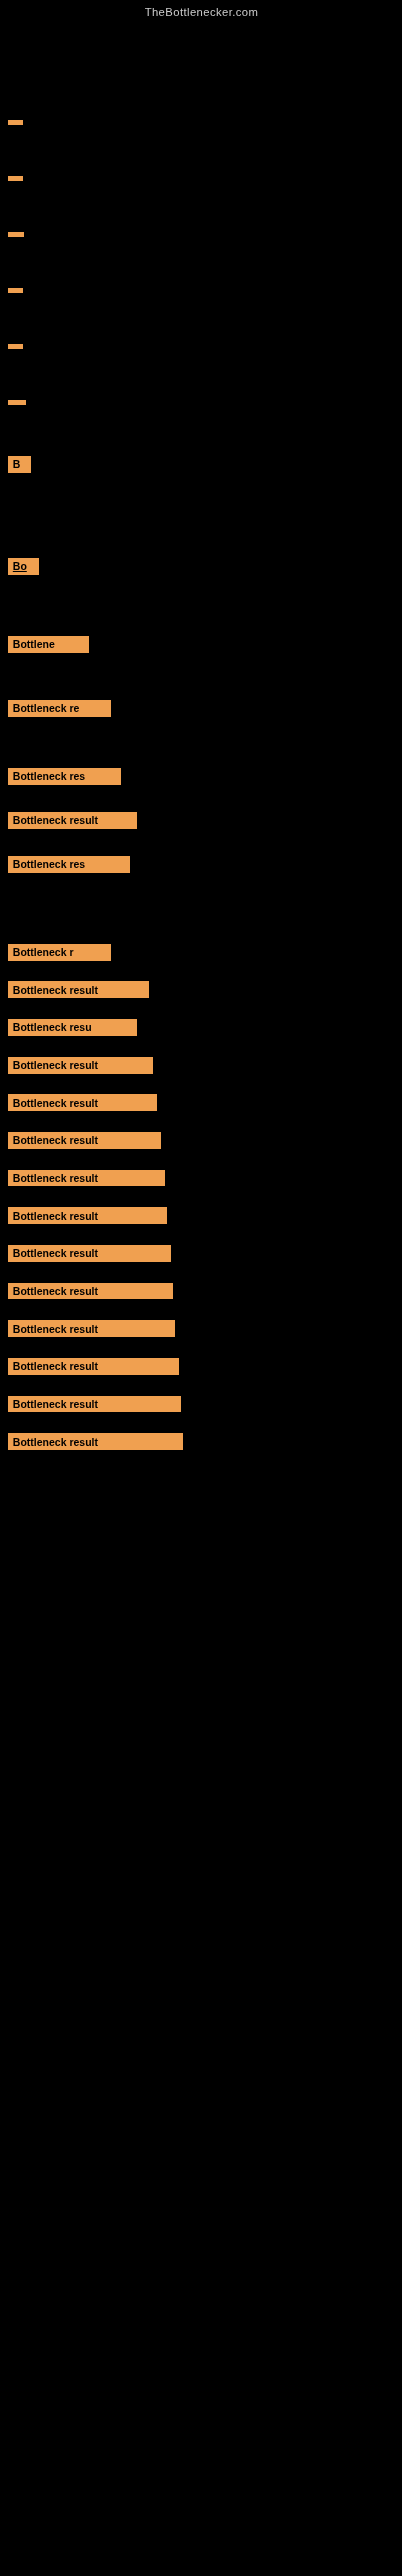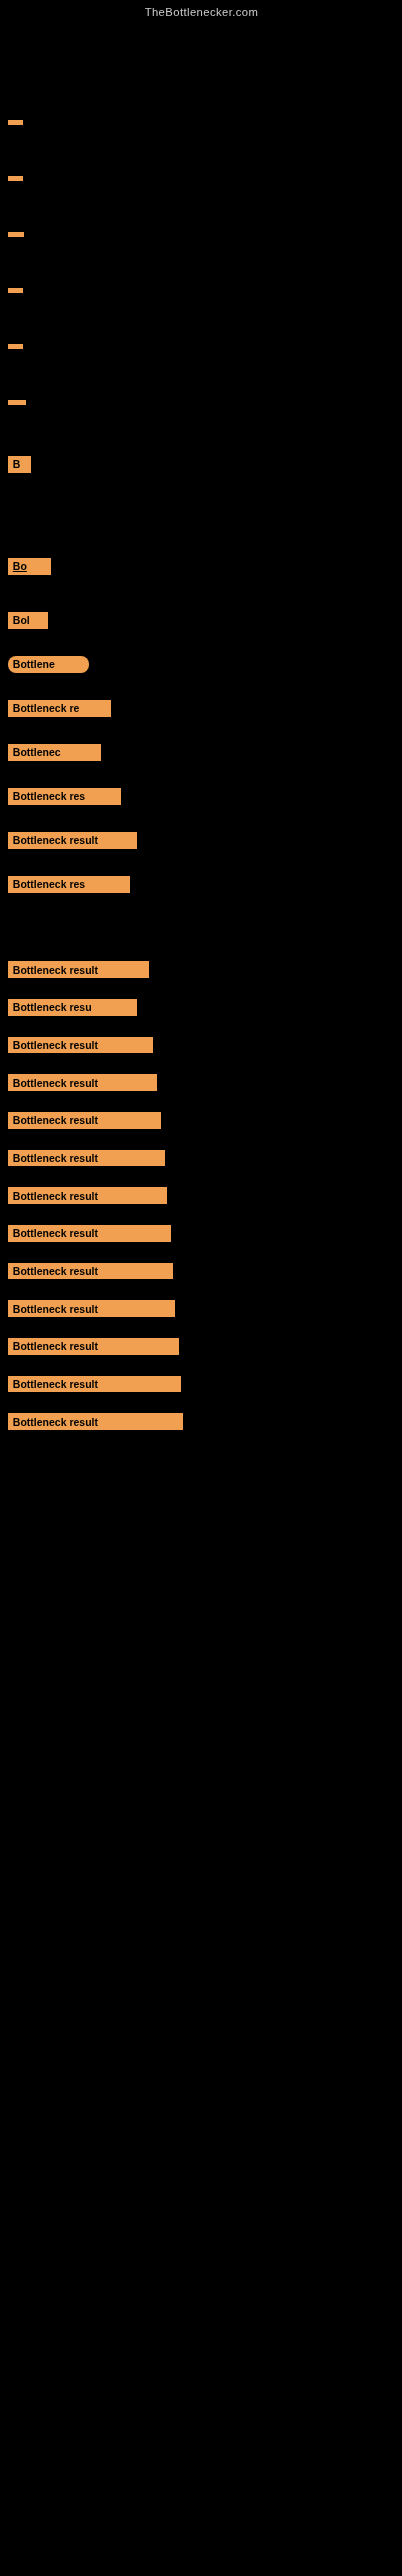--- a/index.html
+++ b/index.html
@@ -41,25 +41,25 @@
       padding: 2.4px 4.8px;
       white-space: nowrap;
       display: inline-block;
     }
 
     
     .w1  { width: 14.5px; }
     .w2  { width: 16px; }
     .w3  { width: 17.7px; }
     .w5  { width: 22.5px; }
-    .w7  { width: 43px; text-decoration: underline; }
+    .w7  { width: 31px; text-decoration: underline; }
     .w8  { width: 40px; }
-    .w12 { width: 81px; border-radius: 8px; }
+    .w12 { width: 81px; }
     .w13 { width: 93px; }
-    .w14 { width: 103px; }
+    .w14 { width: 103px; margin-top: 20px; }
     .w15 { width: 113px; }
     .w16 { width: 122px; }
     .w17 { width: 129px; }
     .w18 { width: 135px; }
     .w19 { width: 141px; }
     .w20 { width: 145px; }
     .w21 { width: 149px; }
     .w22 { width: 153px; }
     .w23 { width: 157px; }
     .w24 { width: 159px; }
@@ -105,49 +105,46 @@
     <div style="height: 48px;"></div>
     <div class="bottleneck-item">
       <div class="bottleneck-label w5">B</div>
     </div>
     <div style="height: 48px;"></div>
     <div style="height: 34px;"></div>
     <div class="bottleneck-item">
       <div class="bottleneck-label w7">Bo</div>
     </div>
     <div style="height: 34px;"></div>
-    <div class="bottleneck-item">
-      <div class="bottleneck-label w8">Bol</div>
-    </div>
     <div style="height: 24px;"></div>
     <div class="bottleneck-item">
       <div class="bottleneck-label w12">Bottlene</div>
     </div>
     <div style="height: 24px;"></div>
     <div class="bottleneck-item">
       <div class="bottleneck-label w14">Bottleneck re</div>
     </div>
     <div style="height: 24px;"></div>
-    <div class="bottleneck-item">
-      <div class="bottleneck-label w13">Bottlenec</div>
-    </div>
     <div style="height: 24px;"></div>
     <div class="bottleneck-item">
       <div class="bottleneck-label w15">Bottleneck res</div>
     </div>
     <div style="height: 24px;"></div>
     <div class="bottleneck-item">
       <div class="bottleneck-label w17">Bottleneck result</div>
     </div>
     <div style="height: 24px;"></div>
     <div class="bottleneck-item">
       <div class="bottleneck-label w16">Bottleneck res</div>
     </div>
     <div style="height: 24px;"></div>
     <div style="height: 24px;"></div>
+    <div class="bottleneck-item">
+      <div class="bottleneck-label w14">Bottleneck r</div>
+    </div>
     <div style="height: 17.7px;"></div>
     <div class="bottleneck-item">
       <div class="bottleneck-label w19">Bottleneck result</div>
     </div>
     <div style="height: 17.7px;"></div>
     <div class="bottleneck-item">
       <div class="bottleneck-label w17">Bottleneck resu</div>
     </div>
     <div style="height: 17.7px;"></div>
     <div class="bottleneck-item">

